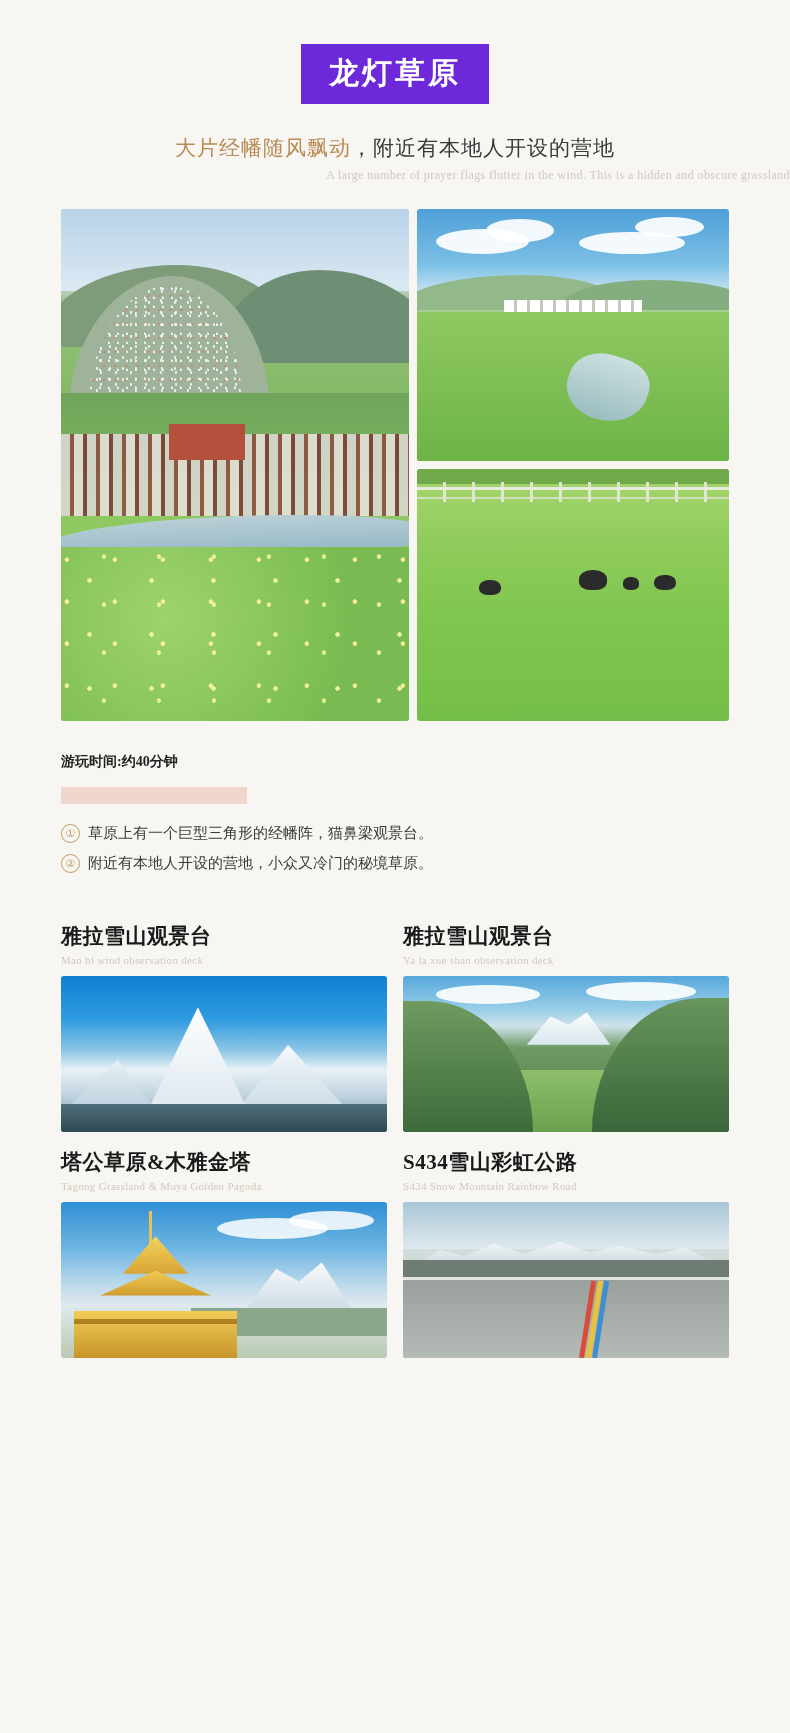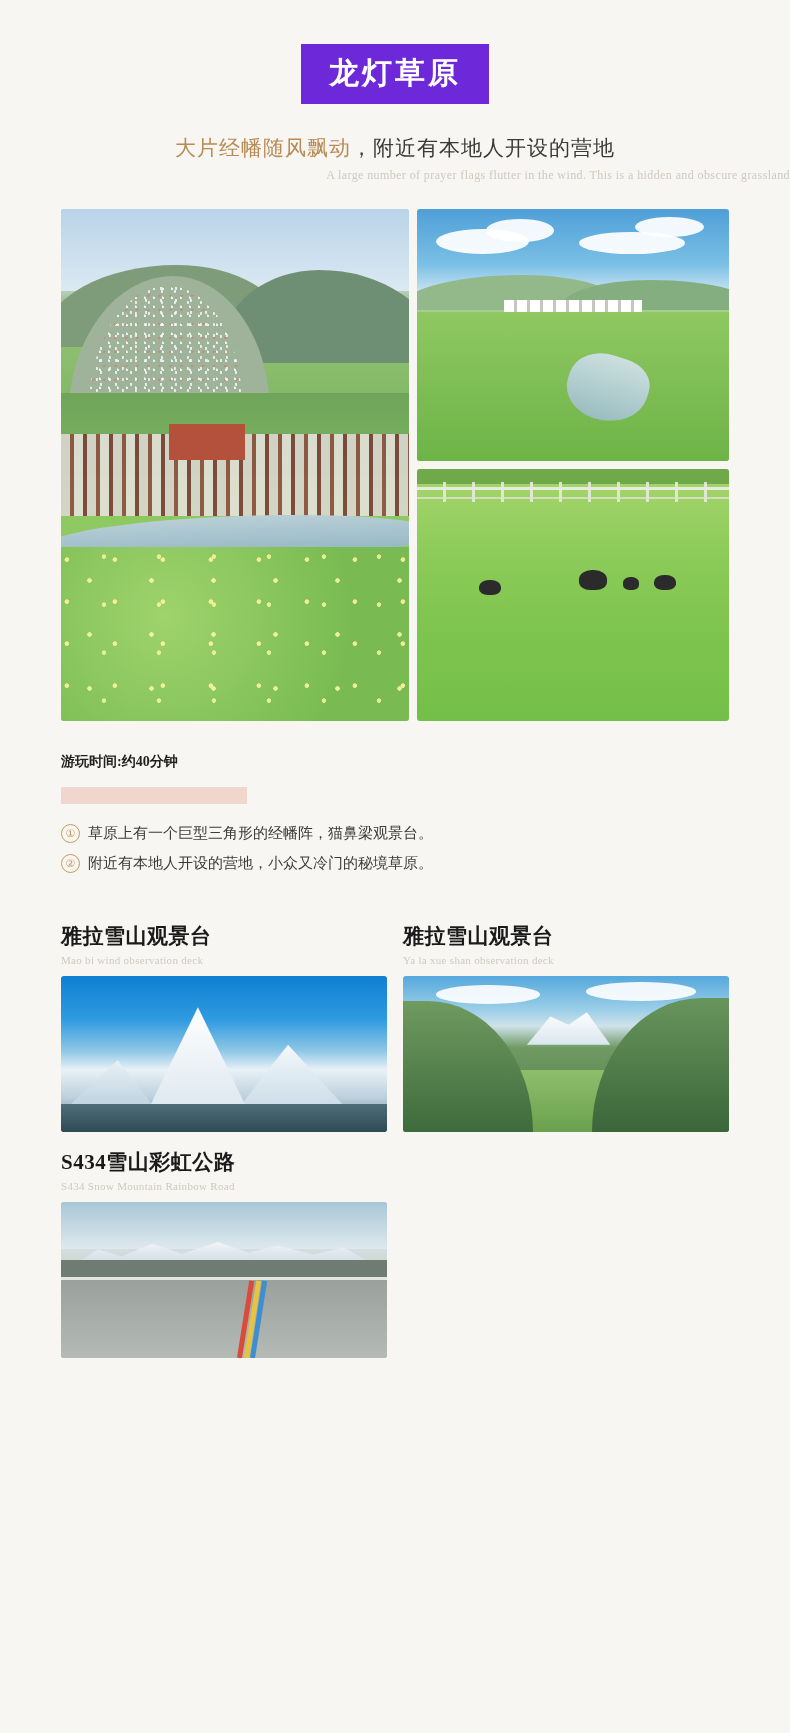--- a/index.html
+++ b/index.html
@@ -359,20 +359,37 @@
           <div class="cloud bc1"></div>
           <div class="cloud bc2"></div>
           <div class="snow"></div>
           <div class="valley"></div>
           <div class="leftmt"></div>
           <div class="rightmt"></div>
         </div>
       </div>
     </div>
 
+    <div>
+      <div class="spot-title">塔公草原&amp;木雅金塔</div>
+      <div class="spot-sub">Tagong Grassland &amp; Muya Golden Pagoda</div>
+      <div class="spot-img">
+        <div class="photo sC">
+          <div class="cloud cc1"></div>
+          <div class="cloud cc2"></div>
+          <div class="mtbase"></div>
+          <div class="snowmt"></div>
+          <div class="pagoda-spire"></div>
+          <div class="pagoda-top"></div>
+          <div class="pagoda-mid"></div>
+          <div class="pagoda-base"></div>
+          <div class="pagoda-band"></div>
+        </div>
+      </div>
+    </div>
 
     <div>
       <div class="spot-title">S434雪山彩虹公路</div>
       <div class="spot-sub">S434 Snow Mountain Rainbow Road</div>
       <div class="spot-img">
         <div class="photo sD">
           <div class="sky"></div>
           <div class="snowrange"></div>
           <div class="darkhill"></div>
           <div class="road"></div>

